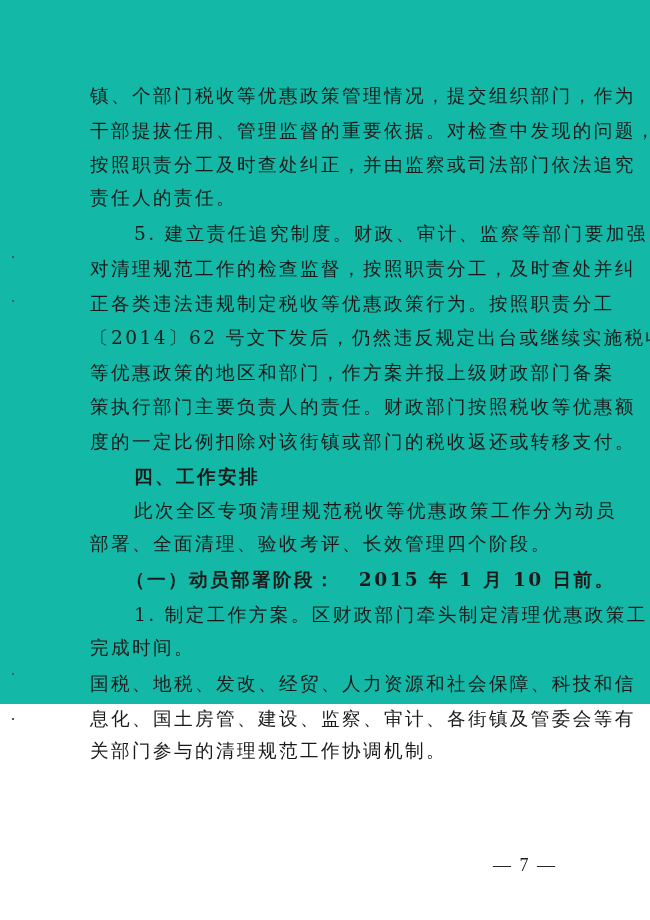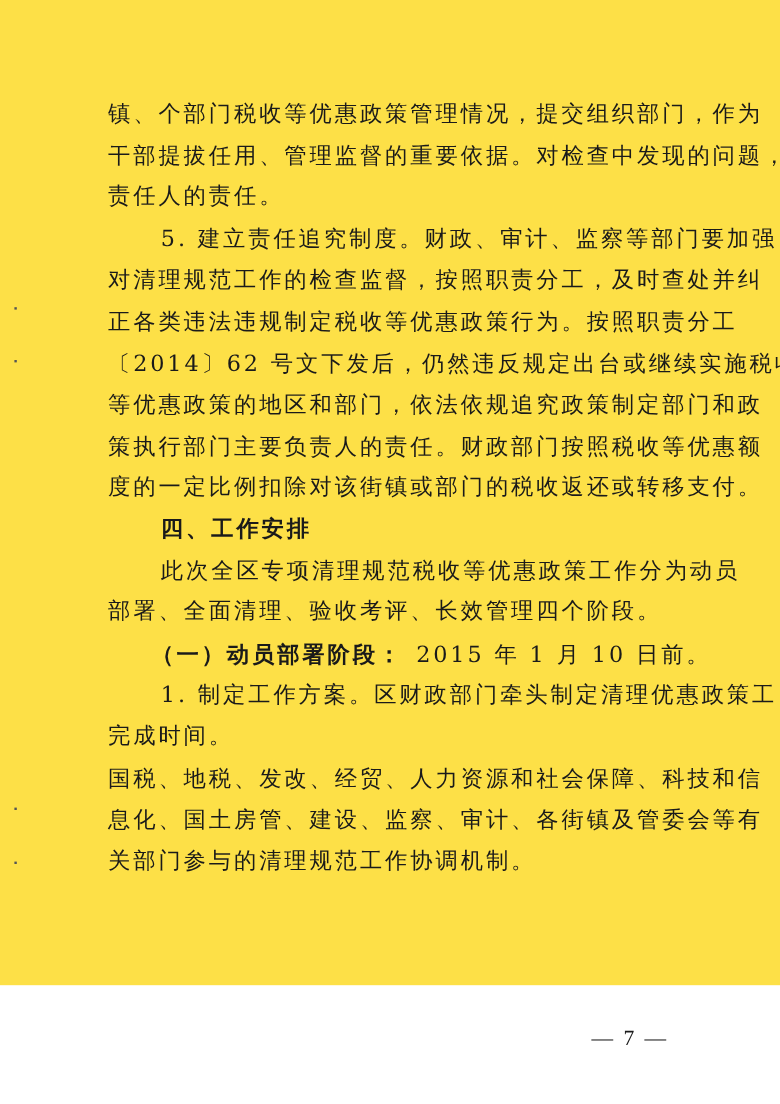--- a/index.html
+++ b/index.html
@@ -11,22 +11,22 @@
       width: 650px;
       height: 920px;
       position: relative;
       overflow: hidden;
       font-family: "DejaVu Serif", "Liberation Serif", serif;
       color: #1a1a1a;
     }
     .page {
       position: absolute;
       left: 0; top: 0;
-      width: 650px; height: 821px;
-      background: #fde047;
+      width: 650px; height: 704px;
+      background: #14b8a6;
     }
     .body-text {
       position: absolute;
       left: 90px;
       top: 79px;
       width: 458px;
     }
     .line {
       height: 34.6px;
       line-height: 34.6px;
@@ -77,43 +77,44 @@
   <span class="margin-mark" style="left:12px; top:256px;"></span>
   <span class="margin-mark" style="left:12px; top:300px;"></span>
   <span class="margin-mark" style="left:12px; top:673px;"></span>
   <span class="margin-mark" style="left:12px; top:718px;"></span>
 
   <div class="body-text">
 
     <div>
       <div class="line">镇、个部门税收等优惠政策管理情况，提交组织部门，作为</div>
       <div class="line">干部提拔任用、管理监督的重要依据。对检查中发现的问题，</div>
+      <div class="line">按照职责分工及时查处纠正，并由监察或司法部门依法追究</div>
       <div class="line last">责任人的责任。</div>
     </div>
 
     <div>
       <div class="line indent">5. 建立责任追究制度。财政、审计、监察等部门要加强</div>
       <div class="line">对清理规范工作的检查监督，按照职责分工，及时查处并纠</div>
       <div class="line">正各类违法违规制定税收等优惠政策行为。按照职责分工</div>
       <div class="line">〔2014〕62 号文下发后，仍然违反规定出台或继续实施税收</div>
-      <div class="line">等优惠政策的地区和部门，依法依规追究政策制定部门和政</div>
+      <div class="line">等优惠政策的地区和部门，作方案并报上级财政部门备案</div>
       <div class="line">策执行部门主要负责人的责任。财政部门按照税收等优惠额</div>
       <div class="line">度的一定比例扣除对该街镇或部门的税收返还或转移支付。</div>
     </div>
 
     <div class="line heading indent">四、工作安排</div>
 
     <div>
       <div class="line indent">此次全区专项清理规范税收等优惠政策工作分为动员</div>
       <div class="line last">部署、全面清理、验收考评、长效管理四个阶段。</div>
     </div>
 
     <div class="line subheading">
       <span style="font-family:Liberation Sans, sans-serif;">（一）动员部署阶段：</span>
-      <span style="font-weight:normal; margin-left:2px;">2015 年 1 月 10 日前。</span>
+      <span style="font-weight:bold; margin-left:14px;">2015 年 1 月 10 日前。</span>
     </div>
 
     <div>
       <div class="line indent">1. 制定工作方案。区财政部门牵头制定清理优惠政策工</div>
       <div class="line last">完成时间。</div>
     </div>
 
     <div>
       <div class="line">国税、地税、发改、经贸、人力资源和社会保障、科技和信</div>
       <div class="line">息化、国土房管、建设、监察、审计、各街镇及管委会等有</div>

